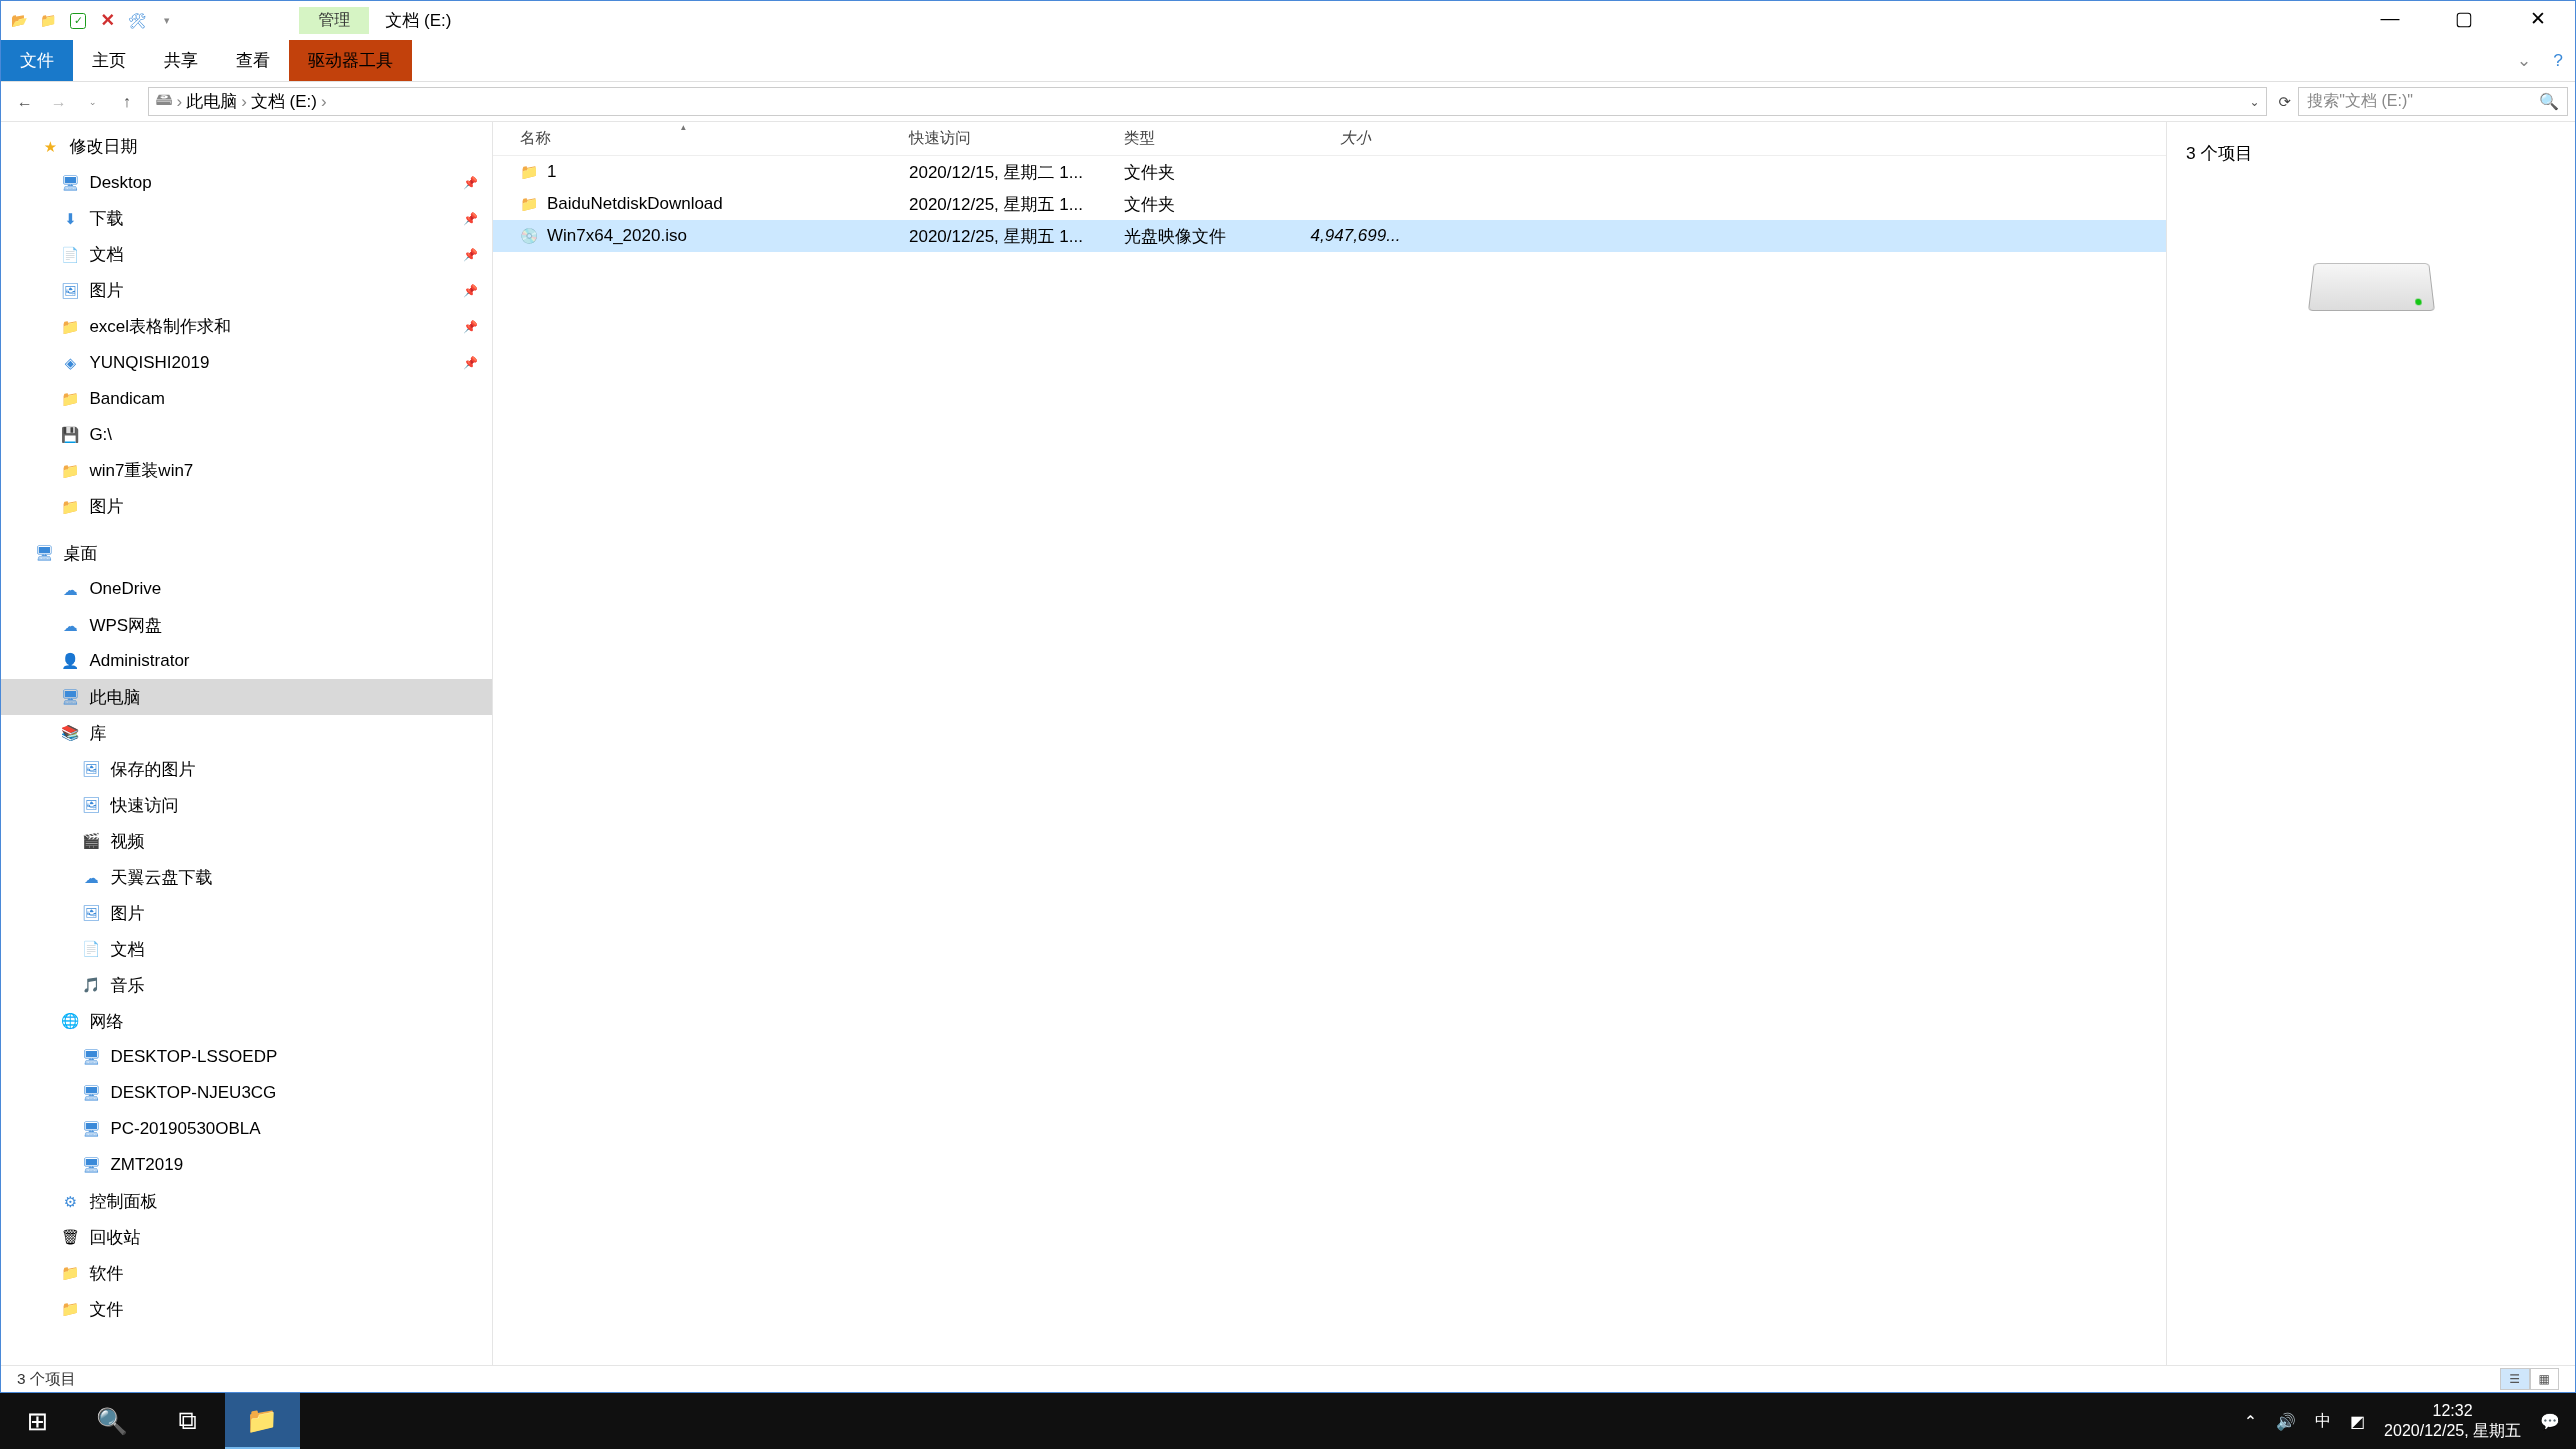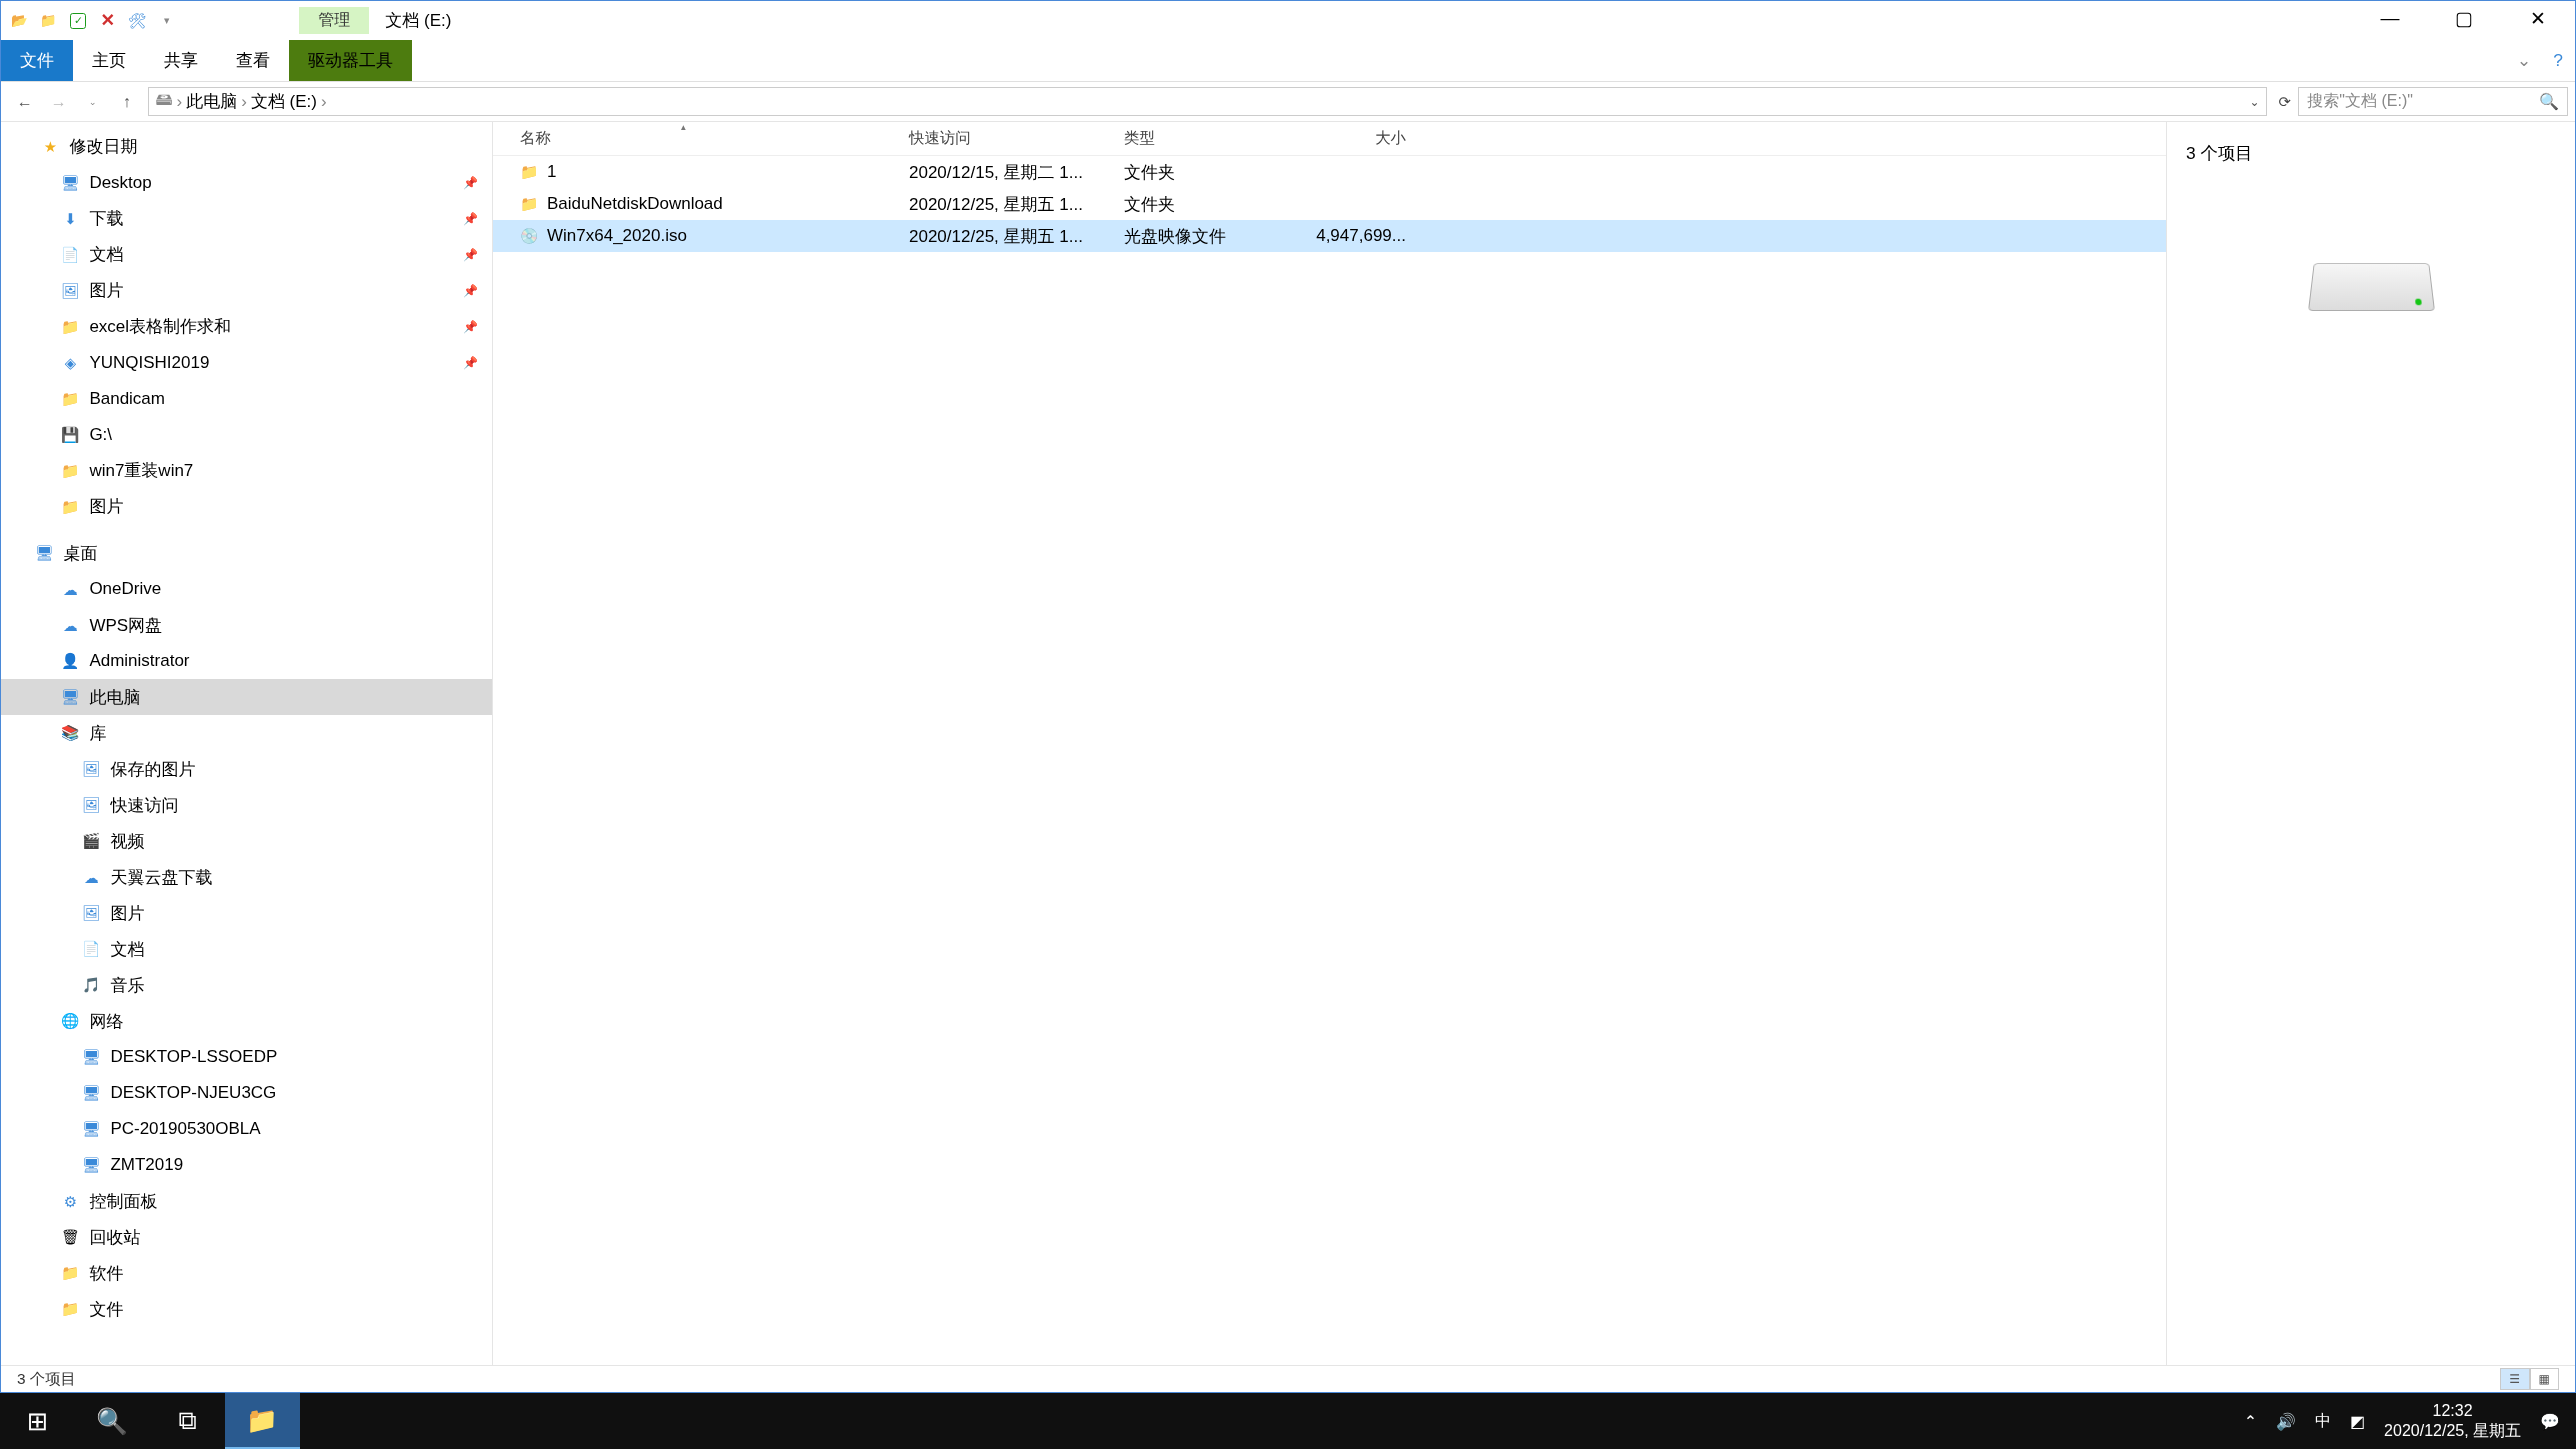--- a/index.html
+++ b/index.html
@@ -12,21 +12,21 @@
 .qa-btn { width: 24px; height: 24px; display: flex; align-items: center; justify-content: center; font-size: 13.4px; }
 .titlebar .tab-manage { background: #d6f4c4; padding: 2.7px 19px; font-size: 16px; color: #333; height: 27px; display:flex; align-items:center; }
 .titlebar .title-text { padding: 0 16px; font-size: 17px; color: #000; }
 .titlebar-right { position: absolute; right: 0; top: 0; height: 100%; display: flex; align-items: flex-start; }
 .tb-btn { width: 74px; height: 34px; display: flex; align-items: center; justify-content: center; font-size: 19px; color: #000; }
 
 
 .ribbon { height: 42px; display: flex; align-items: stretch; background: #fff; border-bottom: 0.7px solid #e0e0e0; }
 .ribbon .ritem { display: flex; align-items: center; padding: 0 19px; font-size: 17px; color: #000; }
 .ribbon .file { background: #1979ca; color: #fff; }
-.ribbon .drive { background: #4d7c0f; }
+.ribbon .drive { background: #c2410c; }
 .ribbon .spacer { flex: 1; }
 .ribbon .collapse, .ribbon .help { width: 34px; display: flex; align-items: center; justify-content: center; font-size: 17.4px; }
 
 
 .addressbar { height: 40px; display: flex; align-items: center; background: #fff; border-bottom: 0.7px solid #e5e5e5; padding: 0 6.7px; }
 .nav-btn { width: 34px; height: 27px; display: flex; align-items: center; justify-content: center; font-size: 16px; color: #555; }
 .nav-btn.disabled { color: #bbb; }
 .crumbs { flex: 1; display: flex; align-items: center; gap: 4px; font-size: 17px; padding: 0 6.7px; height: 29.5px; border: 0.7px solid #ccc; margin: 0 4px; }
 .crumbs .sep { color: #888; }
 .crumbs .chevdown { margin-left: auto; color: #555; font-size: 12px; }
@@ -46,21 +46,21 @@
 .navitem .pin { margin-left: auto; margin-right: 13.4px; color: #999; font-size: 12px; }
 .navitem .nicon { width: 19px; height: 19px; display: inline-flex; align-items: center; justify-content: center; font-size: 14.8px; }
 .section-gap { height: 10.7px; }
 
 
 .filelist { flex: 1; display: flex; flex-direction: column; }
 .colheader { height: 34px; display: flex; align-items: center; border-bottom: 0.7px solid #eee; font-size: 15.4px; color: #444; padding-left: 27px; position:relative;}
 .col-name { width: 389px; display:flex; align-items:center; }
 .col-date { width: 215px; }
 .col-type { width: 181px; }
-.col-size { width: 101px; text-align: right; }
+.col-size { width: 101px; text-align: center; font-style: italic; }
 .sort-ind { position:absolute; left:188px; top:-1.3px; font-size:9.4px; color:#777;}
 .row { height: 32px; display: flex; align-items: center; padding-left: 27px; font-size: 17px; color: #000; }
 .row.selected { background: #cce8ff; }
 .row .ficon { width: 19px; height: 19px; display: inline-flex; align-items: center; justify-content: center; margin-right: 8px; font-size: 14.8px; }
 
 
 .preview { width: 409px; border-left: 0.7px solid #e5e5e5; padding: 19px; font-size: 17.4px; }
 .preview-img { margin-top: 94px; display: flex; justify-content: center; }
 .drive-shape { width: 121px; height: 54px; background: linear-gradient(#f6f6f6,#dcdcdc); border: 1.3px solid #aaa; border-radius: 4px; transform: perspective(268px) rotateX(28deg); position:relative;}
 .drive-shape::after { content:""; position:absolute; right:10.7px; bottom:5.4px; width:6.7px; height:6.7px; background:#14c614; border-radius:50%; }

